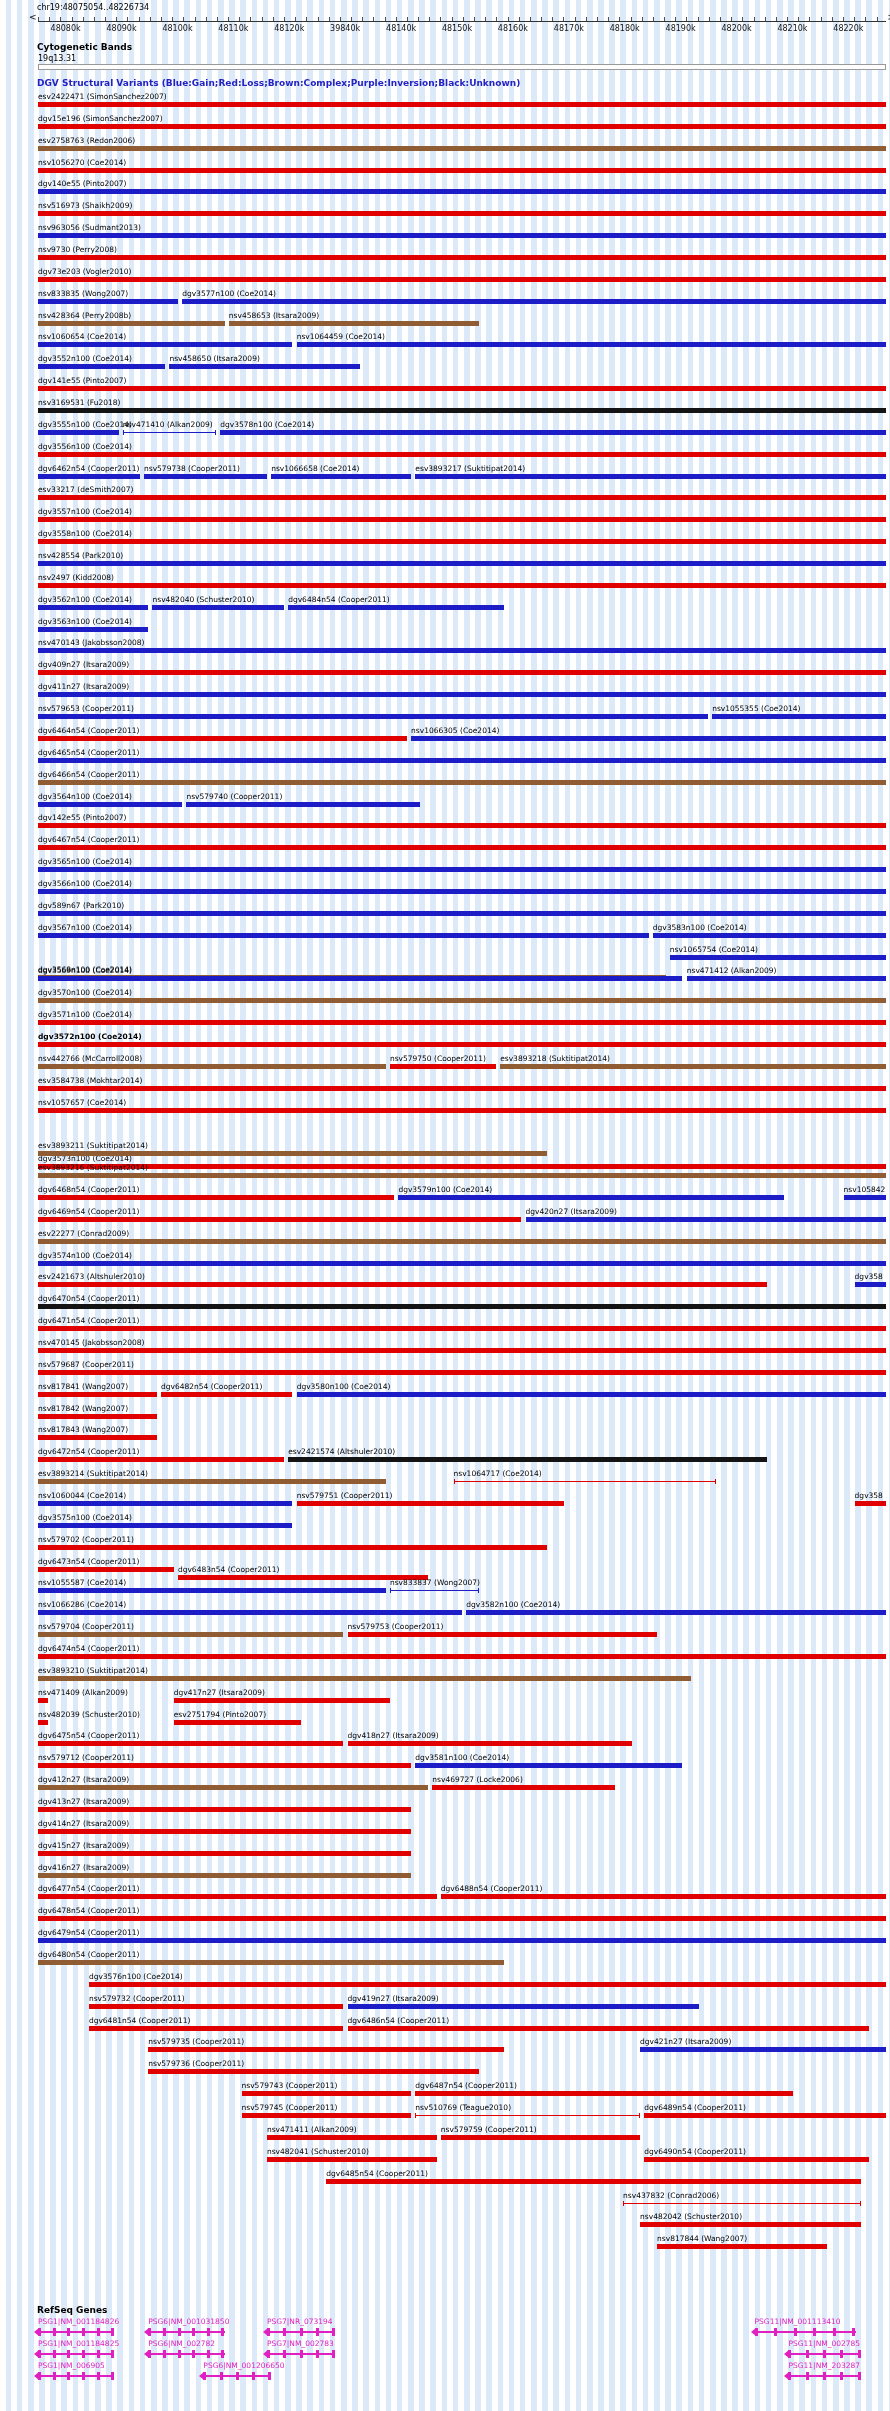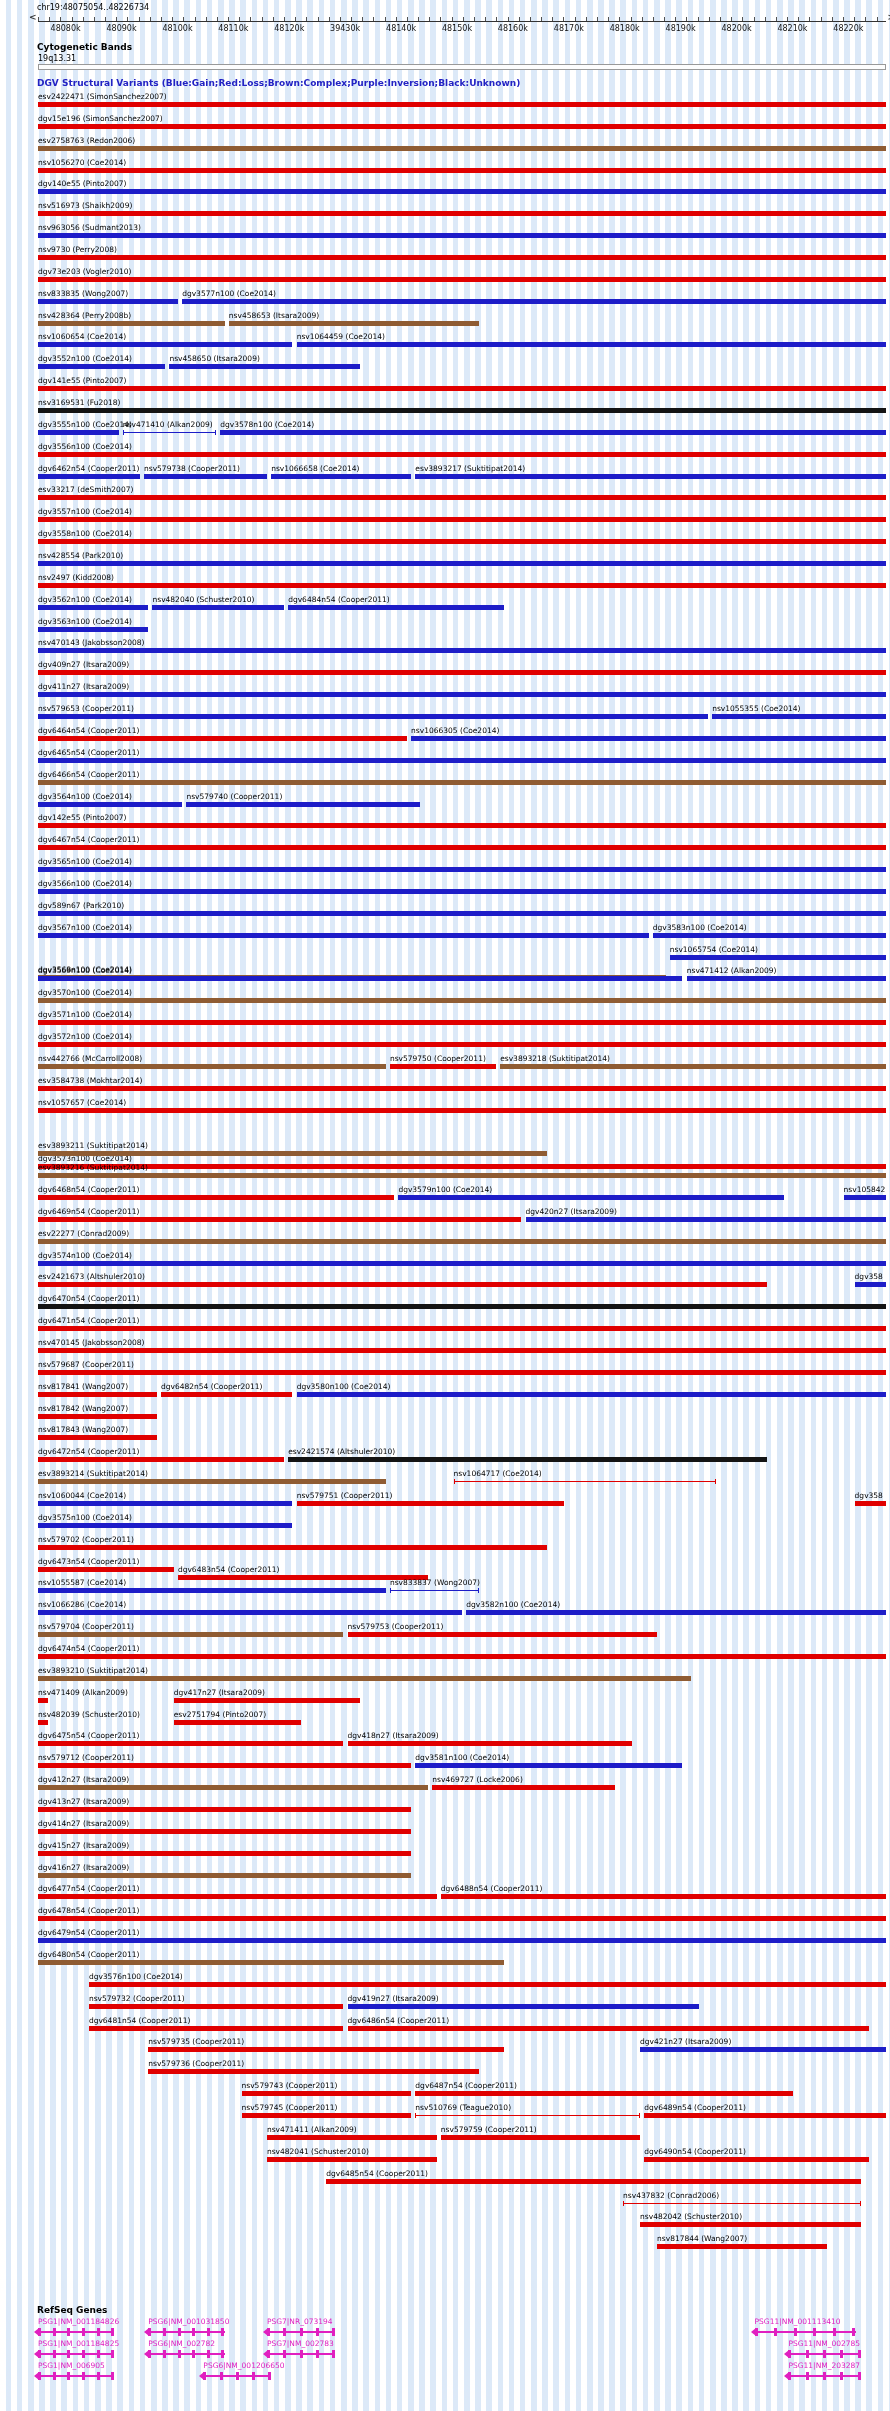--- a/index.html
+++ b/index.html
@@ -54,21 +54,21 @@
   <div class="axis">
     <span class="ax-arrow l">&lt;</span>
     <span class="ax-arrow r">&gt;</span>
   </div>
   <div class="tick-labels">
       <span class="tick" style="left: 3.26%;">48080k</span>
       <span class="tick" style="left: 9.85%;">48090k</span>
       <span class="tick" style="left: 16.45%;">48100k</span>
       <span class="tick" style="left: 23.04%;">48110k</span>
       <span class="tick" style="left: 29.63%;">48120k</span>
-      <span class="tick" style="left: 36.22%;">39430k</span>
+      <span class="tick" style="left: 36.22%;">39840k</span>
       <span class="tick" style="left: 42.82%;">48140k</span>
       <span class="tick" style="left: 49.41%;">48150k</span>
       <span class="tick" style="left: 56%;">48160k</span>
       <span class="tick" style="left: 62.6%;">48170k</span>
       <span class="tick" style="left: 69.19%;">48180k</span>
       <span class="tick" style="left: 75.78%;">48190k</span>
       <span class="tick" style="left: 82.38%;">48200k</span>
       <span class="tick" style="left: 88.97%;">48210k</span>
       <span class="tick" style="left: 95.56%;">48220k</span>
     </div>
@@ -399,21 +399,21 @@
           <div class="sbar" style="background: rgb(143, 92, 51);"></div>
         </div>
       </div>
       <div class="vrow">
         <div class="seg" style="left: 0%; width: 100%;">
           <div class="slabel">dgv3571n100 (Coe2014)</div>
           <div class="sbar" style="background: rgb(224, 0, 0);"></div>
         </div>
       </div>
       <div class="vrow">
-        <div class="seg" style="left: 0%; width: 100%;">
+        <div class="seg" style="left: 0%; width: 100%; font-weight: bold;">
           <div class="slabel">dgv3572n100 (Coe2014)</div>
           <div class="sbar" style="background: rgb(224, 0, 0);"></div>
         </div>
       </div>
       <div class="vrow">
         <div class="seg" style="left: 0%; width: 41%;">
           <div class="slabel">nsv442766 (McCarroll2008)</div>
           <div class="sbar" style="background: rgb(143, 92, 51);"></div>
         </div>
         <div class="seg" style="left: 41.5%; width: 12.5%;">
@@ -647,21 +647,21 @@
         <div class="seg" style="left: 0%; width: 77%;">
           <div class="slabel">esv3893210 (Suktitipat2014)</div>
           <div class="sbar" style="background: rgb(143, 92, 51);"></div>
         </div>
       </div>
       <div class="vrow">
         <div class="seg" style="left: 0%; width: 1.2%;">
           <div class="slabel">nsv471409 (Alkan2009)</div>
           <div class="sbar" style="background: rgb(224, 0, 0);"></div>
         </div>
-        <div class="seg" style="left: 16%; width: 22%;">
+        <div class="seg" style="left: 16%; width: 22%; padding-left: 30px;">
           <div class="slabel">dgv417n27 (Itsara2009)</div>
           <div class="sbar" style="background: rgb(224, 0, 0);"></div>
         </div>
       </div>
       <div class="vrow">
         <div class="seg" style="left: 0%; width: 1.2%;">
           <div class="slabel">nsv482039 (Schuster2010)</div>
           <div class="sbar" style="background: rgb(224, 0, 0);"></div>
         </div>
         <div class="seg" style="left: 16%; width: 15%;">

